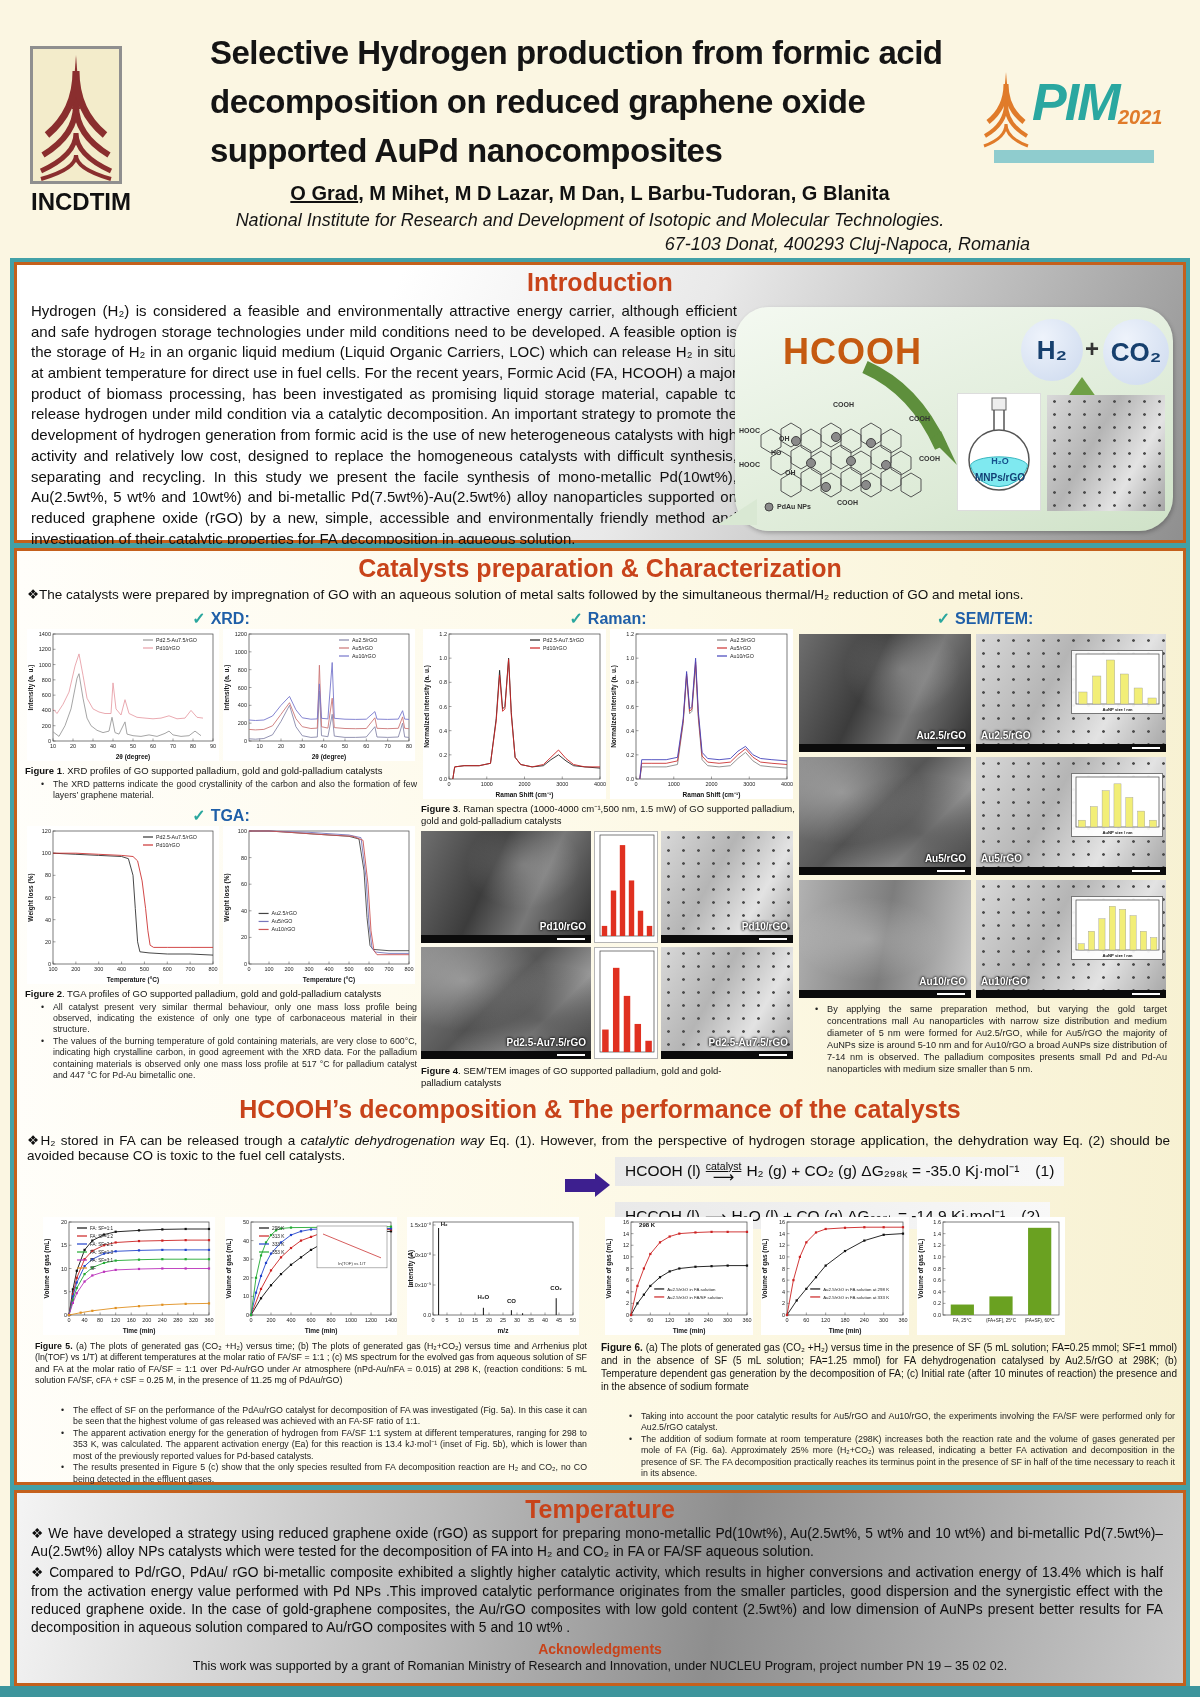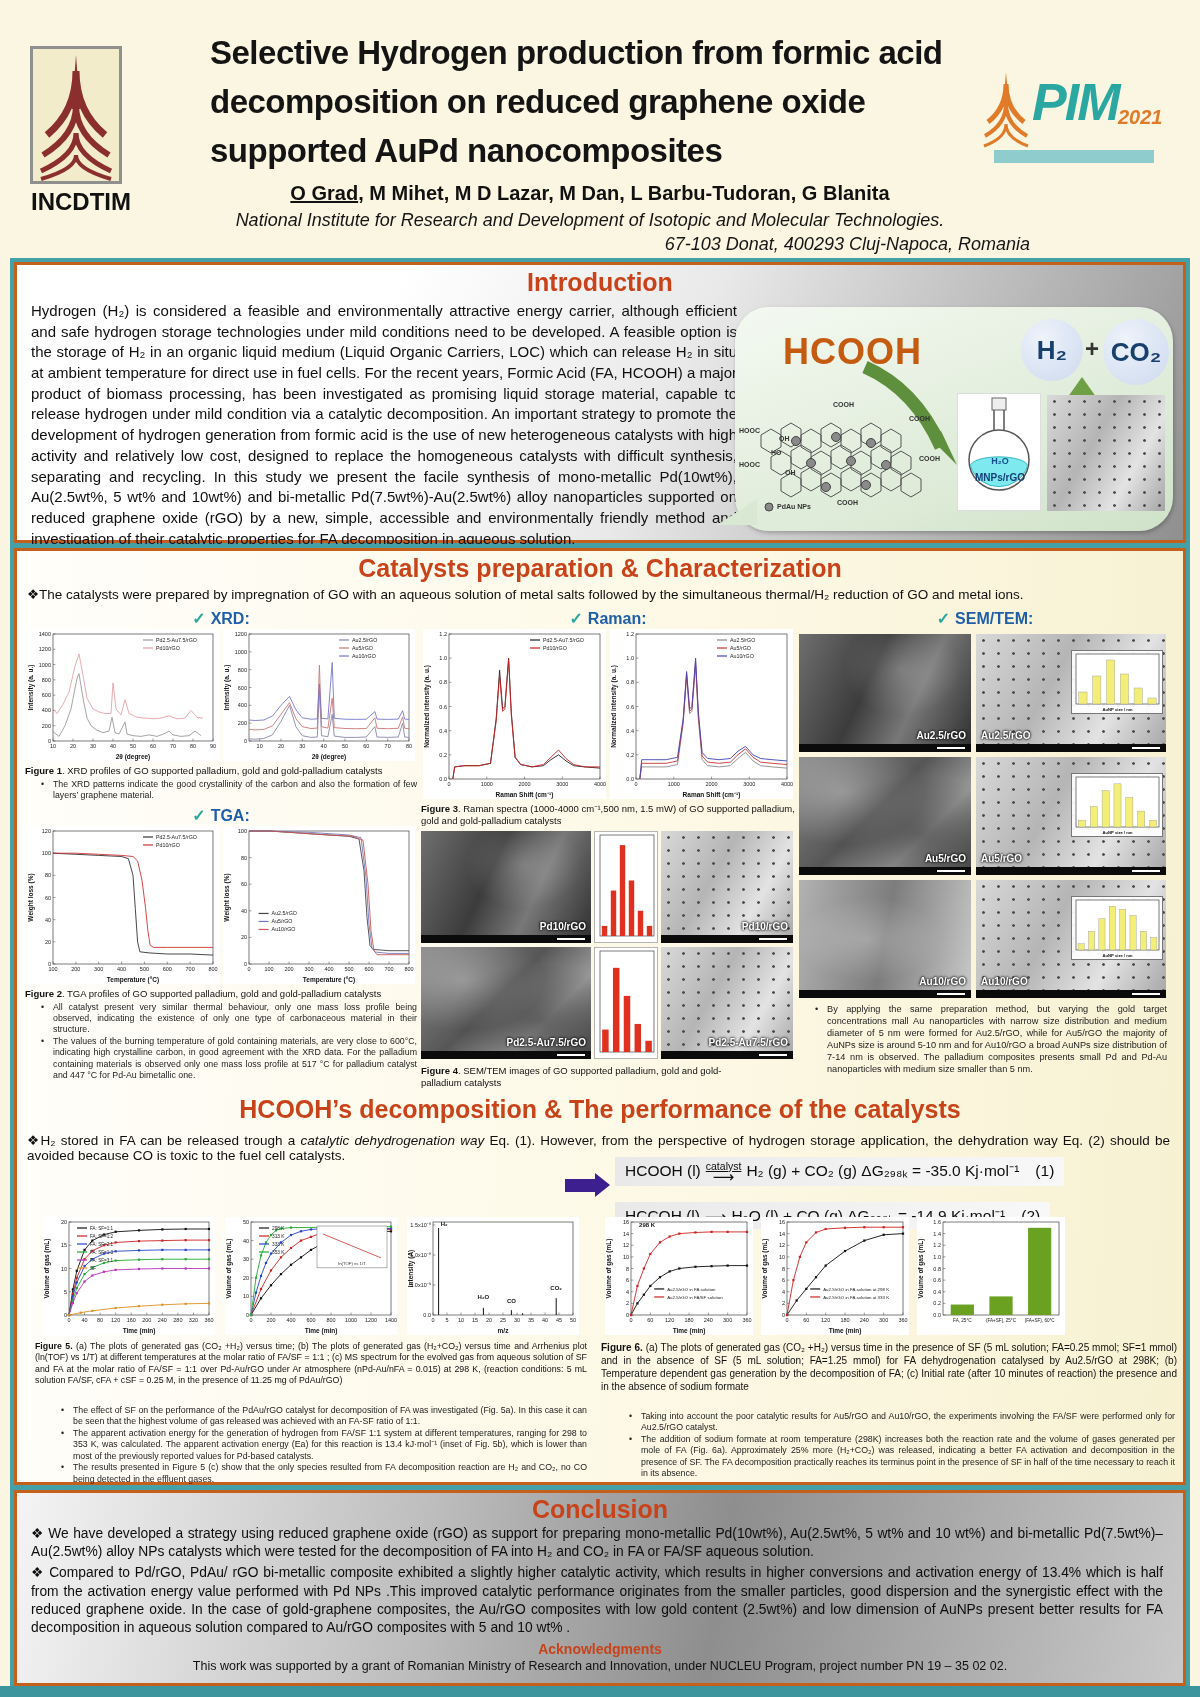--- a/index.html
+++ b/index.html
@@ -1049,21 +1049,21 @@
     </ul>
     <div class="fig6-cap"><b>Figure 6.</b><span> (a) The plots of generated gas (CO₂ +H₂) versus time in the presence of SF (5 mL solution; FA=0.25 mmol; SF=1 mmol) and in the absence of SF (5 mL solution; FA=1.25 mmol) for FA dehydrogenation catalysed by Au2.5/rGO at 298K; (b) Temperature dependent gas generation by the decomposition of FA; (c) Initial rate (after 10 minutes of reaction) the presence and in the absence of sodium formate</span></div>
     <ul class="fbullets fig6-bullets">
       <li>Taking into account the poor catalytic results for Au5/rGO and Au10/rGO, the experiments involving the FA/SF were performed only for Au2.5/rGO catalyst.</li>
       <li>The addition of sodium formate at room temperature (298K) increases both the reaction rate and the volume of gases generated per mole of FA (Fig. 6a). Approximately 25% more (H₂+CO₂) was released, indicating a better FA activation and decomposition in the presence of SF. The FA decomposition practically reaches its terminus point in the presence of SF in half of the time necessary to reach it in its absence.</li>
     </ul>
    </div>
   </div>
 
   <div class="panel p-conc">
-    <div class="sec-title conc-title">Conclusion</div>
+    <div class="sec-title conc-title">Temperature</div>
     <div class="conc-list">
       <div class="conc-item">❖ We have developed a strategy using reduced graphene oxide (rGO) as support for preparing mono-metallic Pd(10wt%), Au(2.5wt%, 5 wt% and 10 wt%) and bi-metallic Pd(7.5wt%)–Au(2.5wt%) alloy NPs catalysts which were tested for the decomposition of FA into H₂ and CO₂ in FA or FA/SF aqueous solution.</div>
       <div class="conc-item">❖ Compared to Pd/rGO, PdAu/ rGO bi-metallic composite exhibited a slightly higher catalytic activity, which results in higher conversions and activation energy of 13.4% which is half from the activation energy value performed with Pd NPs .This improved catalytic performance originates from the smaller particles, good dispersion and the synergistic effect with the reduced graphene oxide. In the case of gold-graphene composites, the Au/rGO composites with low gold content (2.5wt%) and low dimension of AuNPs present better results for FA decomposition in aqueous solution compared to Au/rGO composites with 5 and 10 wt% .</div>
     </div>
     <div class="ack-title">Acknowledgments</div>
     <div class="ack-text">This work was supported by a grant of Romanian Ministry of Research and Innovation, under NUCLEU Program, project number PN 19 – 35 02 02.</div>
   </div>
 
   <div class="bottom-strip"></div>
 </div>

